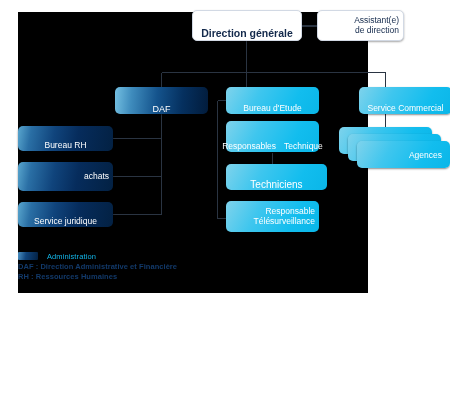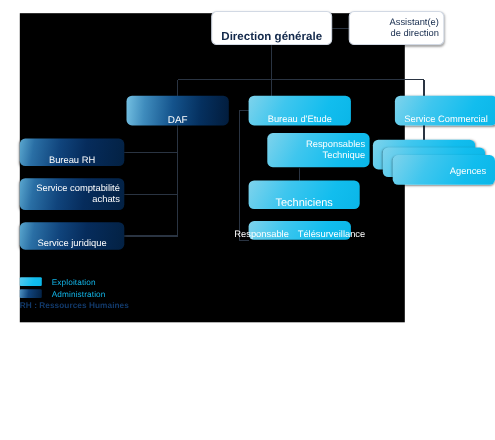--- a/index.html
+++ b/index.html
@@ -191,57 +191,53 @@
 
 <div class="node node-cyan" style="left:339px; top:87px; width:93px; height:27px; font-size:8.5px;margin-left:20px;">
   <span class="lbl">Service Commercial</span>
 </div>
 
 <div class="node node-navy" style="left:18px; top:126px; width:95px; height:25px; font-size:8.5px;">
   <span class="lbl">Bureau RH</span>
 </div>
 
 <div class="node node-navy" style="left:18px; top:162px; width:95px; height:29px; font-size:8.5px; flex-direction:column;">
-  <span class="lbl">Service comptabilité</span>
   <span class="lbl">achats</span>
 </div>
 
 <div class="node node-navy" style="left:18px; top:202px; width:95px; height:25px; font-size:8.5px;">
   <span class="lbl">Service juridique</span>
 </div>
 
-<div class="node node-cyan" style="left:243px; top:121px; width:93px; height:31px; font-size:8.5px; flex-direction:column;">
+<div class="node node-cyan" style="left:226px; top:121px; width:93px; height:31px; font-size:8.5px; flex-direction:row;">
   <span class="lbl">Responsables</span>
   <span class="lbl">Technique</span>
 </div>
 
 <div class="node node-cyan" style="left:226px; top:164px; width:101px; height:26px; font-size:10px;">
   <span class="lbl">Techniciens</span>
 </div>
 
-<div class="node node-cyan" style="left:226px; top:201px; width:93px; height:17px; font-size:8.5px; flex-direction:row;">
+<div class="node node-cyan" style="left:226px; top:201px; width:93px; height:31px; font-size:8.5px; flex-direction:column;">
   <span class="lbl">Responsable</span>
   <span class="lbl">Télésurveillance</span>
 </div>
 
 <div id="agences-stack" style="left:339px; top:127px; width:111px; height:45px;">
   <div class="stack-card" style="left:0px;  top:0px;  width:93px; height:27px;"></div>
   <div class="stack-card" style="left:9px;  top:7px;  width:93px; height:27px;"></div>
   <div class="stack-card" style="left:18px; top:14px; width:93px; height:27px; font-size:8.5px;">
     <span class="lbl">Agences</span>
   </div>
 </div>
 
 <div id="legend">
 
-  <div class="legend-row">
-    <span class="legend-swatch sw-cyan"></span>
-    <span class="legend-text">Exploitation</span>
-  </div>
 
   <div class="legend-row">
     <span class="legend-swatch sw-navy"></span>
     <span class="legend-text">Administration</span>
   </div>
 
+  <div class="legend-note">DAF : Direction Administrative et Financière</div>
   <div class="legend-note">RH :  Ressources Humaines</div>
 
 </div>
 
 </body></html>

